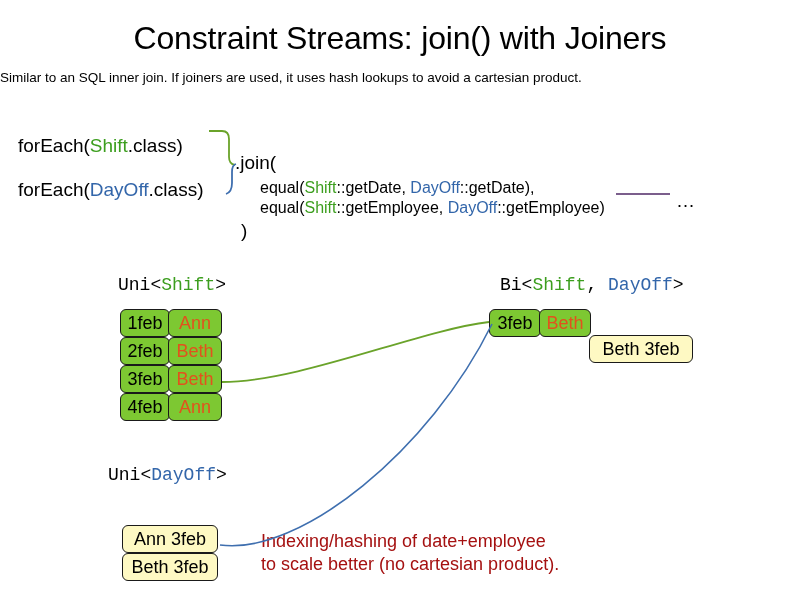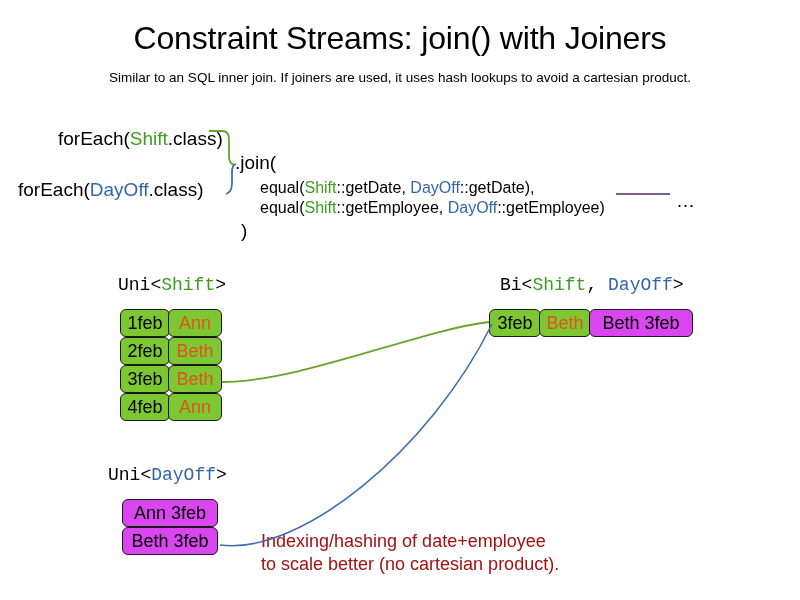--- a/index.html
+++ b/index.html
@@ -33,34 +33,34 @@
     font-weight: normal;
     letter-spacing: -0.2px;
     color: #000;
     white-space: nowrap;
   }
   #page-subtitle {
     position: absolute;
     top: 70px;
     left: 0;
     width: 800px;
-    text-align: center;
+    text-align: left;
     font-size: 13.5px;
     color: #000;
     white-space: nowrap;
   }
 
   
   .code-line {
     position: absolute;
     font-size: 19px;
     white-space: nowrap;
     color: #000;
   }
-  #foreach-shift  { left: 18px; top: 128px; margin-left: 40px; }
+  #foreach-shift  { left: 18px; top: 135px; }
   #foreach-dayoff { left: 18px; top: 179px; }
   #join-open      { left: 235px; top: 152px; text-align: right; }
   #join-close     { left: 241px; top: 220px; }
   .code-small {
     position: absolute;
     font-size: 16px;
     white-space: nowrap;
     color: #000;
   }
   #equal-date     { left: 260px; top: 179px; }
@@ -101,21 +101,21 @@
     border: 1.6px solid #1a1a1a;
     border-radius: 6px;
     display: flex;
     align-items: center;
     justify-content: center;
     font-size: 18px;
     line-height: 1;
     padding: 0 4px;
   }
   .cell.green { background: #7DC832; }
-  .cell.blue  { background: #d946ef; }
+  .cell.blue  { background: #fef9c3; margin-top: 26px; }
   .cell .date { color: #000; }
   .cell .name { color: #E2521D; }
   .cell .pair { color: #000; }
 
   
   #uni-shift-rows { left: 120px; top: 309px; }
   #uni-shift-rows .row { position: relative; text-align: right; }
   .shift-date { width: 50px; }
   .shift-name { width: 54px; margin-left: -2px; }
 

